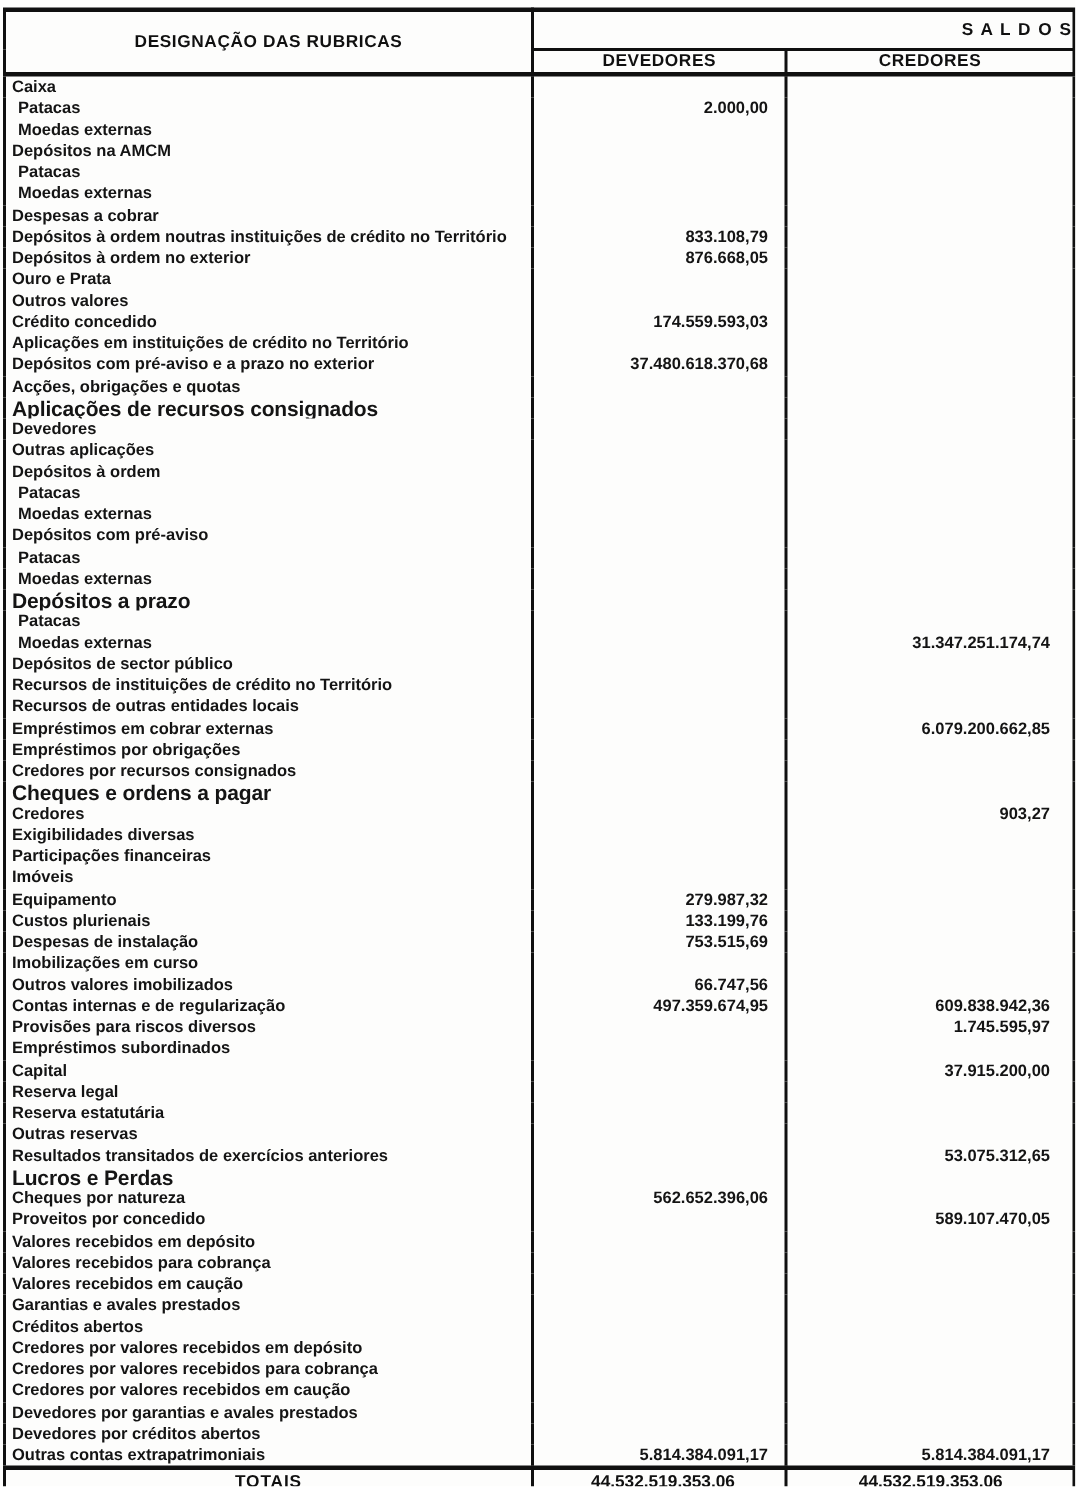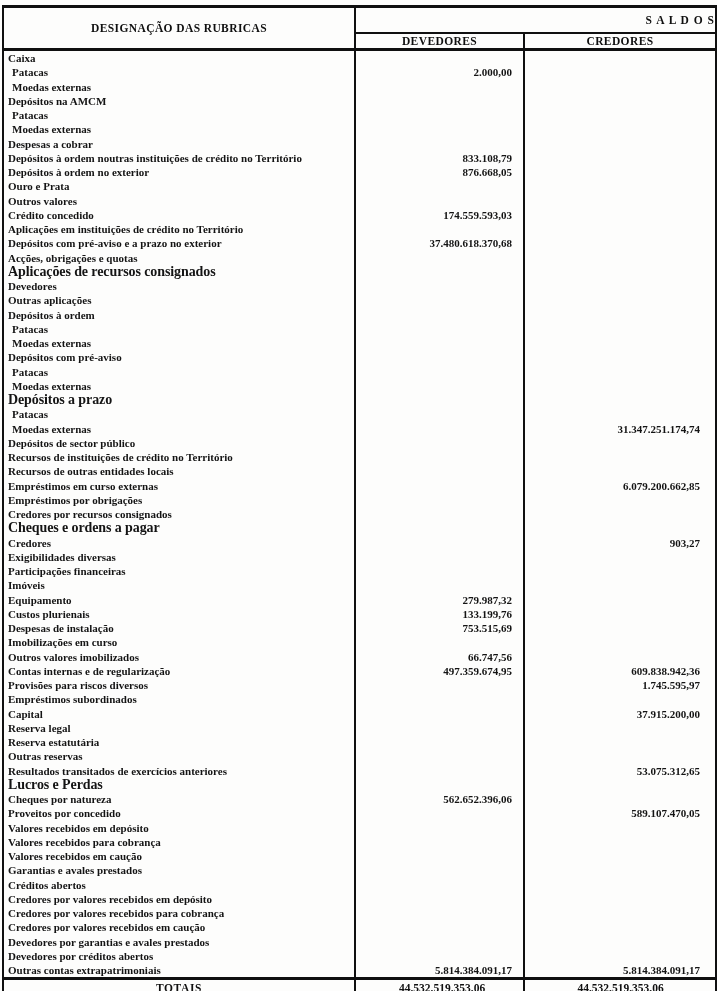--- a/index.html
+++ b/index.html
@@ -6,21 +6,21 @@
     margin: 0;
     padding: 0;
     background: #ffffff;
   }
   .sheet {
     position: relative;
     width: 717px;
     height: 991px;
     background: #fdfdfc;
     overflow: hidden;
-    font-family: Liberation Serif, serif;
+    font-family: Liberation Sans, sans-serif;
     color: #141414;
   }
   table.balancete {
     position: absolute;
     left: 2px;
     top: 5px;
     width: 713px;
     border-collapse: collapse;
     table-layout: fixed;
   }
@@ -263,21 +263,21 @@
     <td class="lab">Recursos de instituições de crédito no Território</td>
     <td class="num dev"></td>
     <td class="num cred"></td>
   </tr>
         <tr>
     <td class="lab">Recursos de outras entidades locais</td>
     <td class="num dev"></td>
     <td class="num cred"></td>
   </tr>
         <tr>
-    <td class="lab">Empréstimos em curso externas</td>
+    <td class="lab">Empréstimos em cobrar externas</td>
     <td class="num dev"></td>
     <td class="num cred">6.079.200.662,85</td>
   </tr>
         <tr>
     <td class="lab">Empréstimos por obrigações</td>
     <td class="num dev"></td>
     <td class="num cred"></td>
   </tr>
         <tr>
     <td class="lab">Credores por recursos consignados</td>

